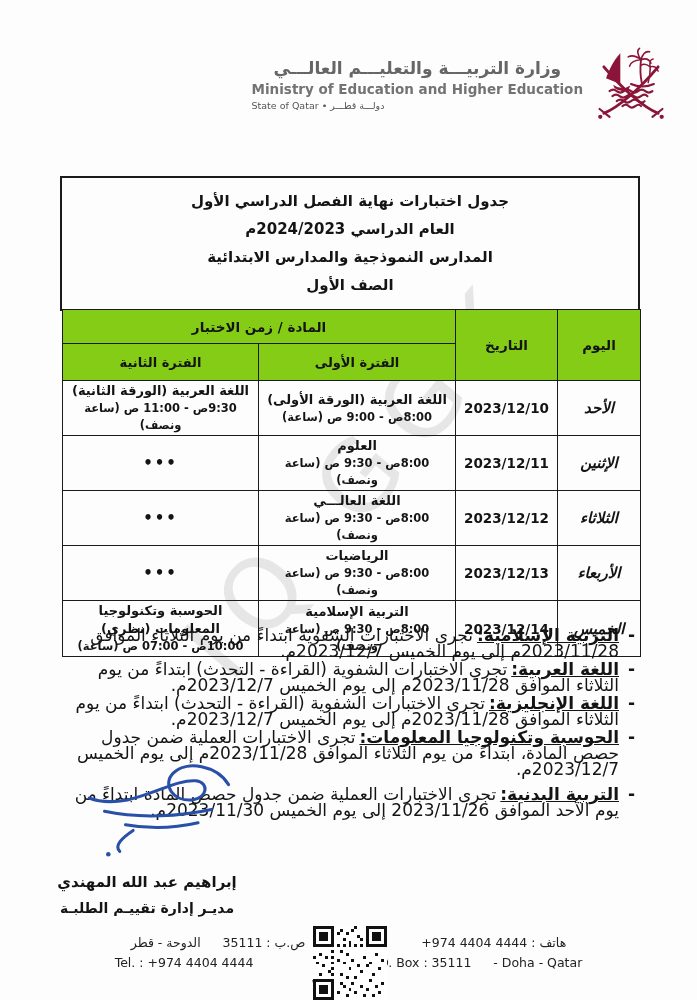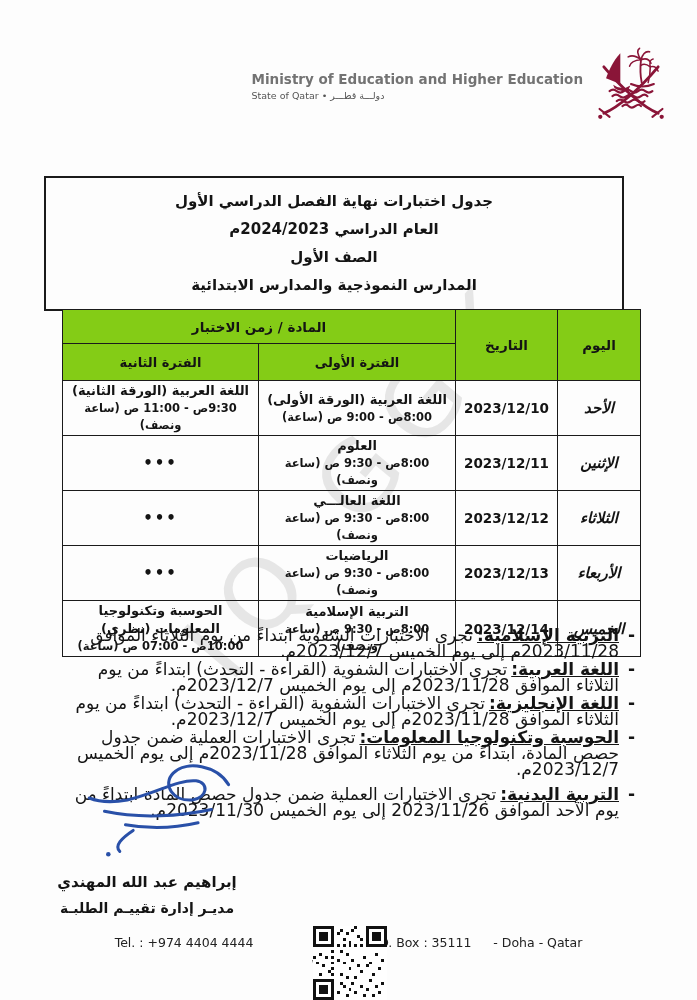--- a/index.html
+++ b/index.html
@@ -16,21 +16,21 @@
   }
   
   .letterhead{position:absolute;top:44px;right:30px;display:flex;align-items:center;gap:12px;z-index:2;}
   .lh-text{text-align:center;direction:rtl;}
   .lh-ar{font-size:17px;font-weight:bold;color:#666;letter-spacing:.5px;}
   .lh-en{font-size:13.5px;font-weight:bold;color:#737373;margin-top:3px;direction:ltr;}
   .lh-state{font-size:9.5px;color:#555;margin-top:3px;direction:ltr;text-align:left;padding-right:16px;}
   .emblem{width:72px;height:80px;}
   
   .title-box{
-    position:absolute;left:44px;top:176px;width:576px;z-index:1;
+    position:absolute;left:60px;top:176px;width:576px;z-index:1;
     border:2px solid #1b1b1b;direction:rtl;text-align:center;
     padding:9px 0 10px 0;background:transparent;
   }
   .title-box div{font-size:15px;font-weight:bold;line-height:28px;}
   
   table.exams{
     position:absolute;left:62px;top:309px;z-index:1;direction:rtl;
     border-collapse:collapse;table-layout:fixed;width:578px;
   }
   table.exams td,table.exams th{
@@ -69,20 +69,21 @@
   .www{transform:translateX(-22px);font-size:12px;}
   .qr{position:absolute;left:309px;top:926px;width:82px;height:74px;z-index:3;}
 </style>
 </head>
 <body>
 
 <div class="watermark">IQ GGK</div>
 
 <div class="letterhead">
   <div class="lh-text">
+    <div class="lh-ar">وزارة التربيـــة والتعليـــم العالـــي</div>
     <div class="lh-en">Ministry of Education and Higher Education</div>
     <div class="lh-state">State of Qatar • دولـــة قطـــر</div>
   </div>
   <svg class="emblem" viewBox="0 0 100 112" fill="none" stroke="#8A1538" stroke-linecap="round">
 
     <path d="M35 13 L35 56 L15 48 C19 37 25 24 35 13 Z" fill="#8A1538" stroke="none"></path>
 
     <path d="M25 57 Q37 66 49 58 L47 63 Q37 69 27 62 Z" fill="#8A1538" stroke="none"></path>
 
     <path d="M64 22 q-2 18 1 32" stroke-width="2.6"></path>
@@ -102,22 +103,22 @@
     <path d="M88 97 C68 89 38 63 12 32" stroke-width="4"></path>
     <path d="M6 91 L20 102 M94 91 L80 102" stroke-width="3"></path>
     <circle cx="7" cy="102" r="3" fill="#8A1538" stroke="none"></circle>
     <circle cx="93" cy="102" r="3" fill="#8A1538" stroke="none"></circle>
   </svg>
 </div>
 
 <div class="title-box">
   <div>جدول اختبارات نهاية الفصل الدراسي الأول</div>
   <div>العام الدراسي 2024/2023م</div>
+  <div>المدارس النموذجية والمدارس الابتدائية</div>
   <div>الصف الأول</div>
-  <div>المدارس النموذجية والمدارس الابتدائية</div>
 </div>
 
 <table class="exams">
   <colgroup>
       <col class="col-day">
       <col class="col-date">
       <col class="col-p1">
       <col class="col-p2">
     </colgroup>
   <tbody>
@@ -219,20 +220,28 @@
     <path d="M152 56 C120 63 78 66 40 58"></path>
     <path d="M138 70 C112 76 84 76 62 72"></path>
     <path d="M70 78 C58 86 50 94 56 100"></path>
     <circle cx="44" cy="103" r="2.4" fill="#2950a8" stroke="none"></circle>
   </svg>
   <div class="sign-name">إبراهيم عبد الله المهندي</div>
   <div class="sign-title">مديـر إدارة تقييـم الطلبـة</div>
 </div>
 
 <div class="footer">
+  <div class="f-line f-ar">
+    <span>هاتف :</span>
+    <span class="ltr">+974 4404 4444</span>
+    <span class="spacer"></span>
+    <span>ص.ب : 35111</span>
+    <span class="sp-sm"></span>
+    <span>الدوحة - قطر</span>
+  </div>
   <div class="f-line f-en">
     <span>Tel. : +974 4404 4444</span>
     <span class="spacer"></span>
     <span>P.O. Box : 35111</span>
     <span class="sp-sm"></span>
     <span>- Doha - Qatar</span>
   </div>
   <div class="f-line www">www</div>
 </div>
 

